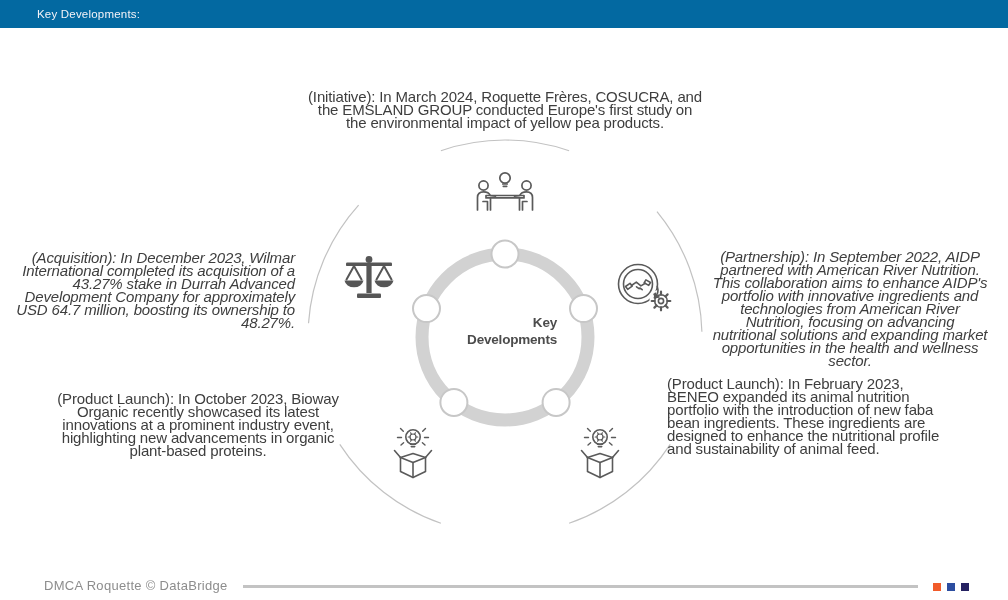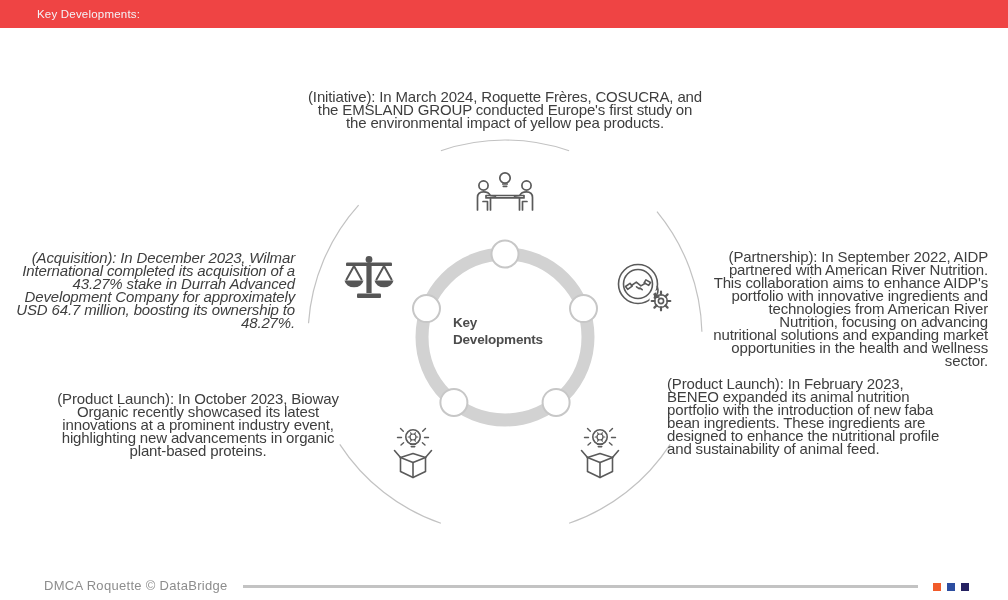--- a/index.html
+++ b/index.html
@@ -27,28 +27,28 @@
   
   .txt {
     position: absolute;
     font-size: 15px;
     line-height: 13px;
     letter-spacing: -0.15px;
     color: #3e3e3e;
   }
   .txt-top     { left: 306px; top: 90px;  width: 398px; text-align: center; }
   .txt-left    { left: 12px;  top: 251px; width: 283px; text-align: right; font-style: italic; }
-  .txt-right   { left: 712px; top: 250px; width: 276px; text-align: right; }
+  .txt-right   { left: 712px; top: 250px; width: 276px; text-align: center; font-style: italic; }
   .txt-bleft   { left: 54px;  top: 392px; width: 288px; text-align: center; }
   .txt-bright  { left: 667px; top: 377px; width: 288px; text-align: left; }
   
   .diagram-svg { position: absolute; left: 0; top: 0; }
   .center-label {
     position: absolute; left: 453px; top: 315px; width: 104px;
-    text-align: left;
+    text-align: right;
     font-size: 13.5px; font-weight: bold;
     line-height: 16.5px;
     color: #4c4c4c;
     letter-spacing: -0.2px;
   }
   
   .footer-text {
     position: absolute; left: 44px; top: 578px;
     font-size: 13px; color: #8d8d8d; letter-spacing: 0.3px;
   }
@@ -58,21 +58,21 @@
   }
   .footer-squares {
     position: absolute; left: 933px; top: 583px;
     display: flex; gap: 6px;
   }
   .footer-squares span { width: 8px; height: 8px; display: block; }
 </style>
 </head>
 <body>
 
-<div class="header-bar" style="background-color: #ef4444;">
+<div class="header-bar" style="background-color: #0369a1;">
   <div class="header-title">Key Developments:</div>
 </div>
 
 <svg class="diagram-svg" width="1008" height="600" viewBox="0 0 1008 600">
 
   <g stroke="#c2c2c2" stroke-width="1.2" fill="none">
     <path d="M 440.9 150.7 A 197 197 0 0 1 569.1 150.7"></path>
     <path d="M 308.5 323.3 A 197 197 0 0 1 358.6 205.2"></path>
     <path d="M 657.0 211.7 A 197 197 0 0 1 701.9 331.8"></path>
     <path d="M 440.9 523.3 A 197 197 0 0 1 339.8 444.3"></path>

